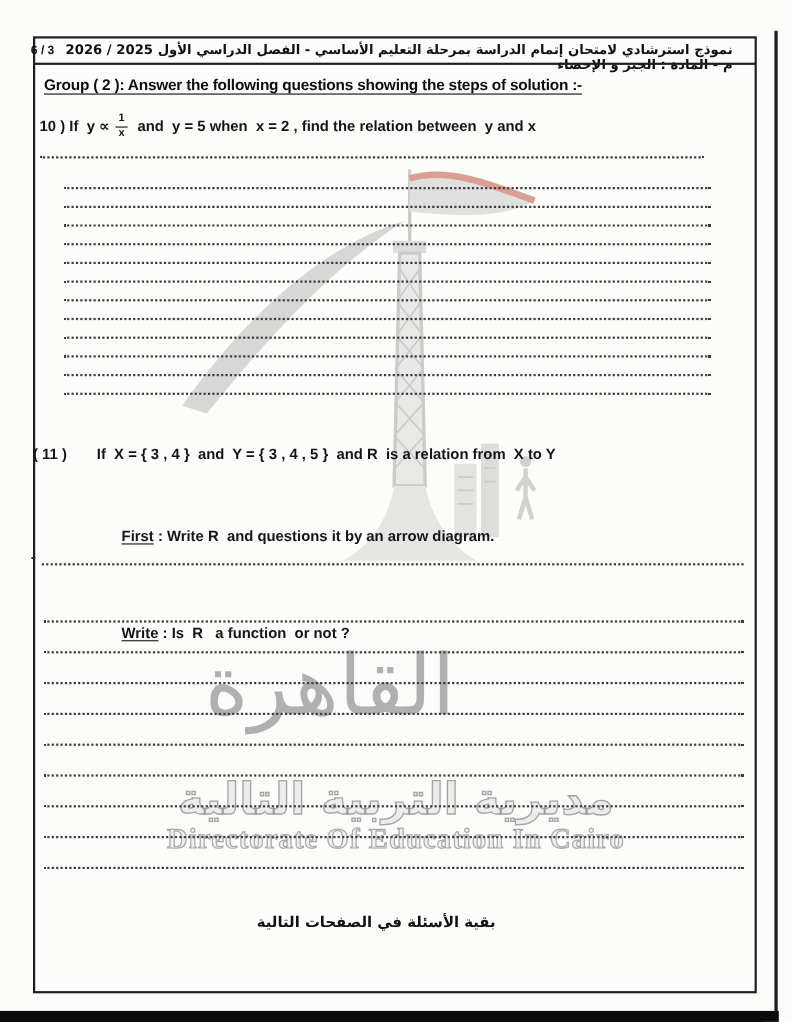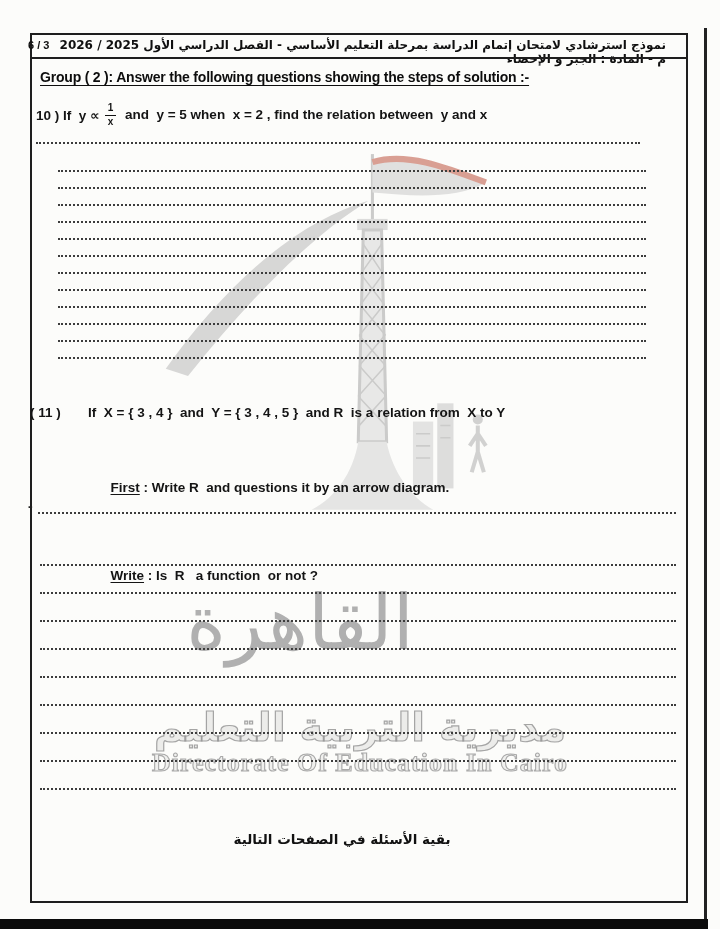--- a/index.html
+++ b/index.html
@@ -75,21 +75,21 @@
       <path d="M203 95 L223 125 M221 95 L200 125 M201 125 L224 155 M222 125 L200 155 M200 155 L225 185 M223 155 L199 185 M199 185 L225 215 M224 185 L199 215 M199 215 L226 245 M225 215 L198 245 M198 245 L226 275 M225 245 L198 275" stroke-width="1.5"></path>
       <path d="M198 290 C193 320 176 345 152 357 L272 357 C250 345 232 320 226 290 Z" fill="#cfcfcf" stroke="none"></path>
       <rect x="252" y="270" width="20" height="66" fill="#cccccc" stroke="none"></rect>
       <rect x="276" y="252" width="16" height="84" fill="#bfbfbf" stroke="none"></rect>
       <path d="M255 282 h14 M255 294 h14 M255 306 h14 M279 262 h10 M279 274 h10 M279 286 h10" stroke-width="1.5"></path>
       <circle cx="316" cy="268" r="5" fill="#a8a8a8" stroke="none"></circle>
       <path d="M316 274 L316 300 M316 282 L308 294 M316 282 L324 294 M316 300 L310 320 M316 300 L322 320" stroke="#a8a8a8" stroke-width="4"></path>
     </g>
   </svg>
   <div class="wm-logo">القاهرة</div>
-  <div class="wm-ar">مديرية التربية التعليم</div>
+  <div class="wm-ar">مديرية التربية التالية</div>
   <div class="wm-en">Directorate Of Education In Cairo</div>
 
   <div class="frame"></div>
   <div class="scan-right"></div>
   <div class="scan-bottom"></div>
 
   <div class="header">
     <span class="page-no">6 / 3</span>
     <span class="header-title">نموذج استرشادي لامتحان إتمام الدراسة بمرحلة التعليم الأساسي - الفصل الدراسي الأول 2025 / 2026 م  -  المادة : الجبر و الإحصاء</span>
   </div>

